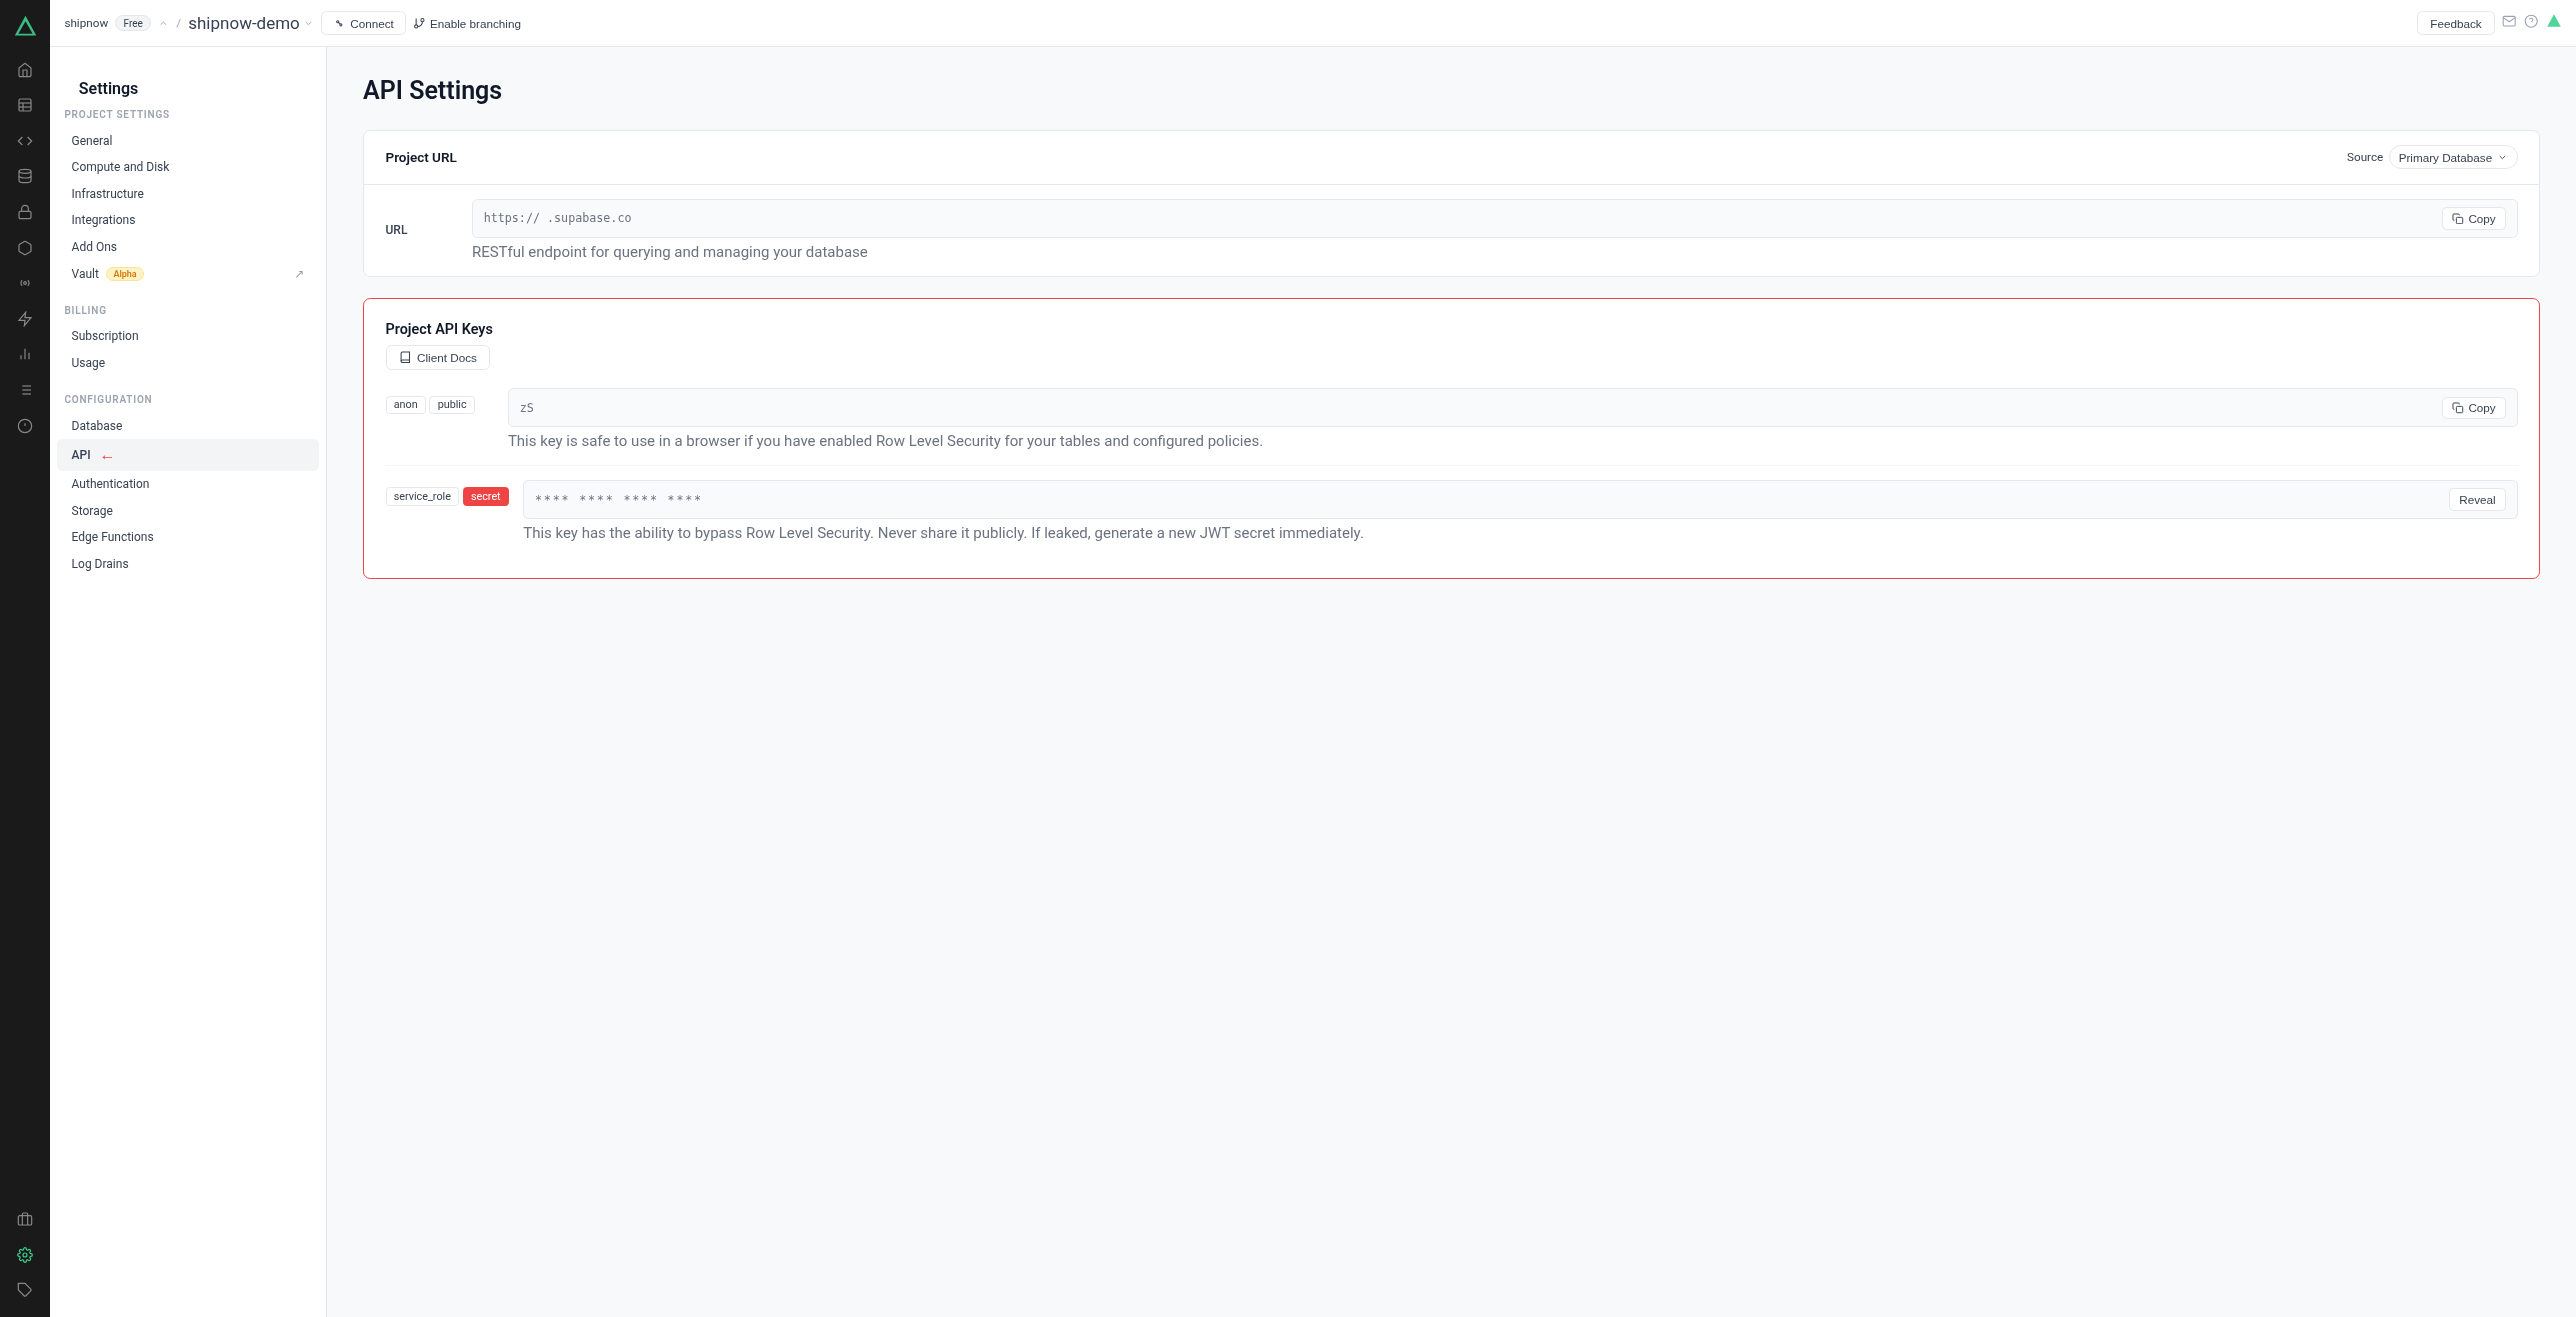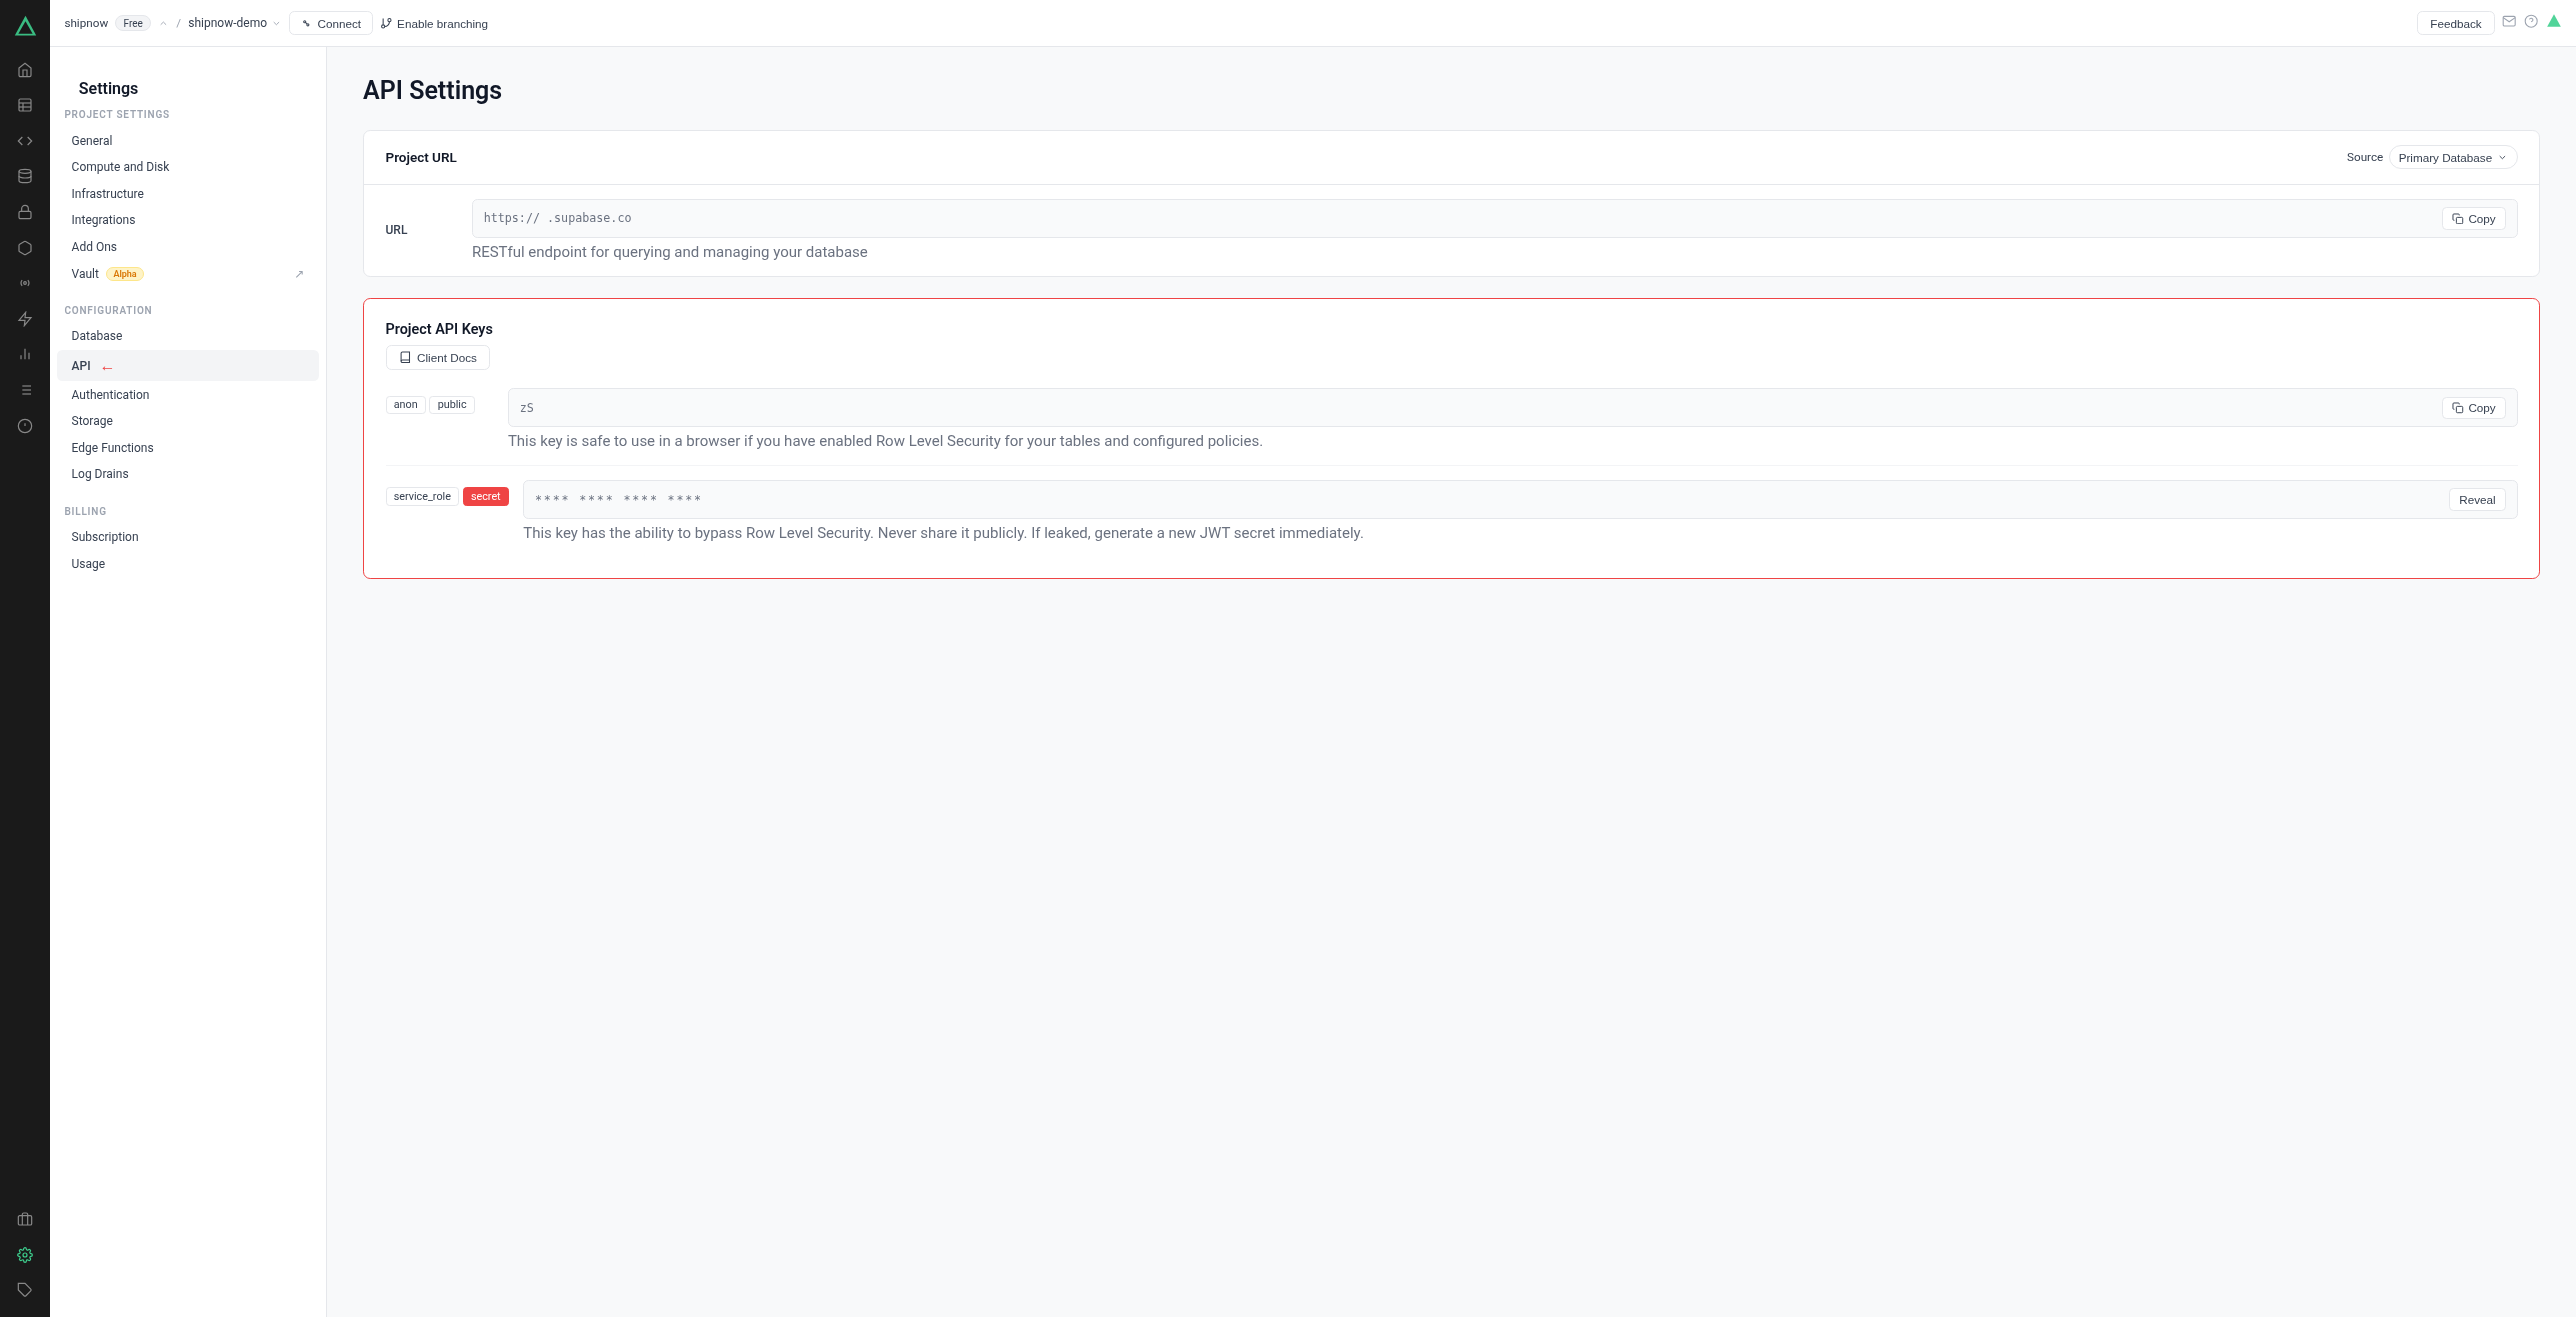--- a/index.html
+++ b/index.html
@@ -100,21 +100,21 @@
     .free-badge {
       background: #f3f4f6;
       border: 0.9px solid #e5e7eb;
       border-radius: 8975px;
       font-size: 10px;
       padding: 1.8px 7.2px;
       color: #374151;
     }
     .branch-selector {
       display: flex; align-items: center; gap: 3.6px;
-      font-size: 12px; color: #374151;
+      font-size: 17px; color: #374151;
       cursor: pointer;
     }
     .connect-btn {
       display: flex; align-items: center; gap: 4.5px;
       background: #fff;
       border: 0.9px solid #e5e7eb;
       border-radius: 5.4px;
       padding: 4.5px 10.8px;
       font-size: 11.7px;
       cursor: pointer;
@@ -553,49 +553,49 @@
         <div class="nav-item" style="justify-content:space-between;">
           <span style="display:flex;align-items:center;gap:7.2px;">
             <span>Vault</span>
             <span class="alpha-badge">Alpha</span>
           </span>
           <span class="arrow-icon">↗</span>
         </div>
       </div>
 
       <div class="nav-section">
+        <div class="nav-section-label">BILLING</div>
+        <div class="nav-item">
+          <span>Subscription</span>
+        </div>
+        <div class="nav-item">
+          <span>Usage</span>
+        </div>
+      </div>
+
+      <div class="nav-section">
         <div class="nav-section-label">CONFIGURATION</div>
         <div class="nav-item">
           <span>Database</span>
         </div>
         <div class="nav-item active" style="display:flex;align-items:center;gap:5.4px;">
           <span>API</span>
           <span class="red-arrow">←</span>
         </div>
         <div class="nav-item">
           <span>Authentication</span>
         </div>
         <div class="nav-item">
           <span>Storage</span>
         </div>
         <div class="nav-item">
           <span>Edge Functions</span>
         </div>
         <div class="nav-item">
           <span>Log Drains</span>
-        </div>
-      </div>
-
-      <div class="nav-section">
-        <div class="nav-section-label">BILLING</div>
-        <div class="nav-item">
-          <span>Subscription</span>
-        </div>
-        <div class="nav-item">
-          <span>Usage</span>
         </div>
       </div>
     </div>
 
     <div class="main-content">
       <h1 class="page-title">API Settings</h1>
 
       <div class="card">
         <div class="card-header">
           <span class="card-title">Project URL</span>

